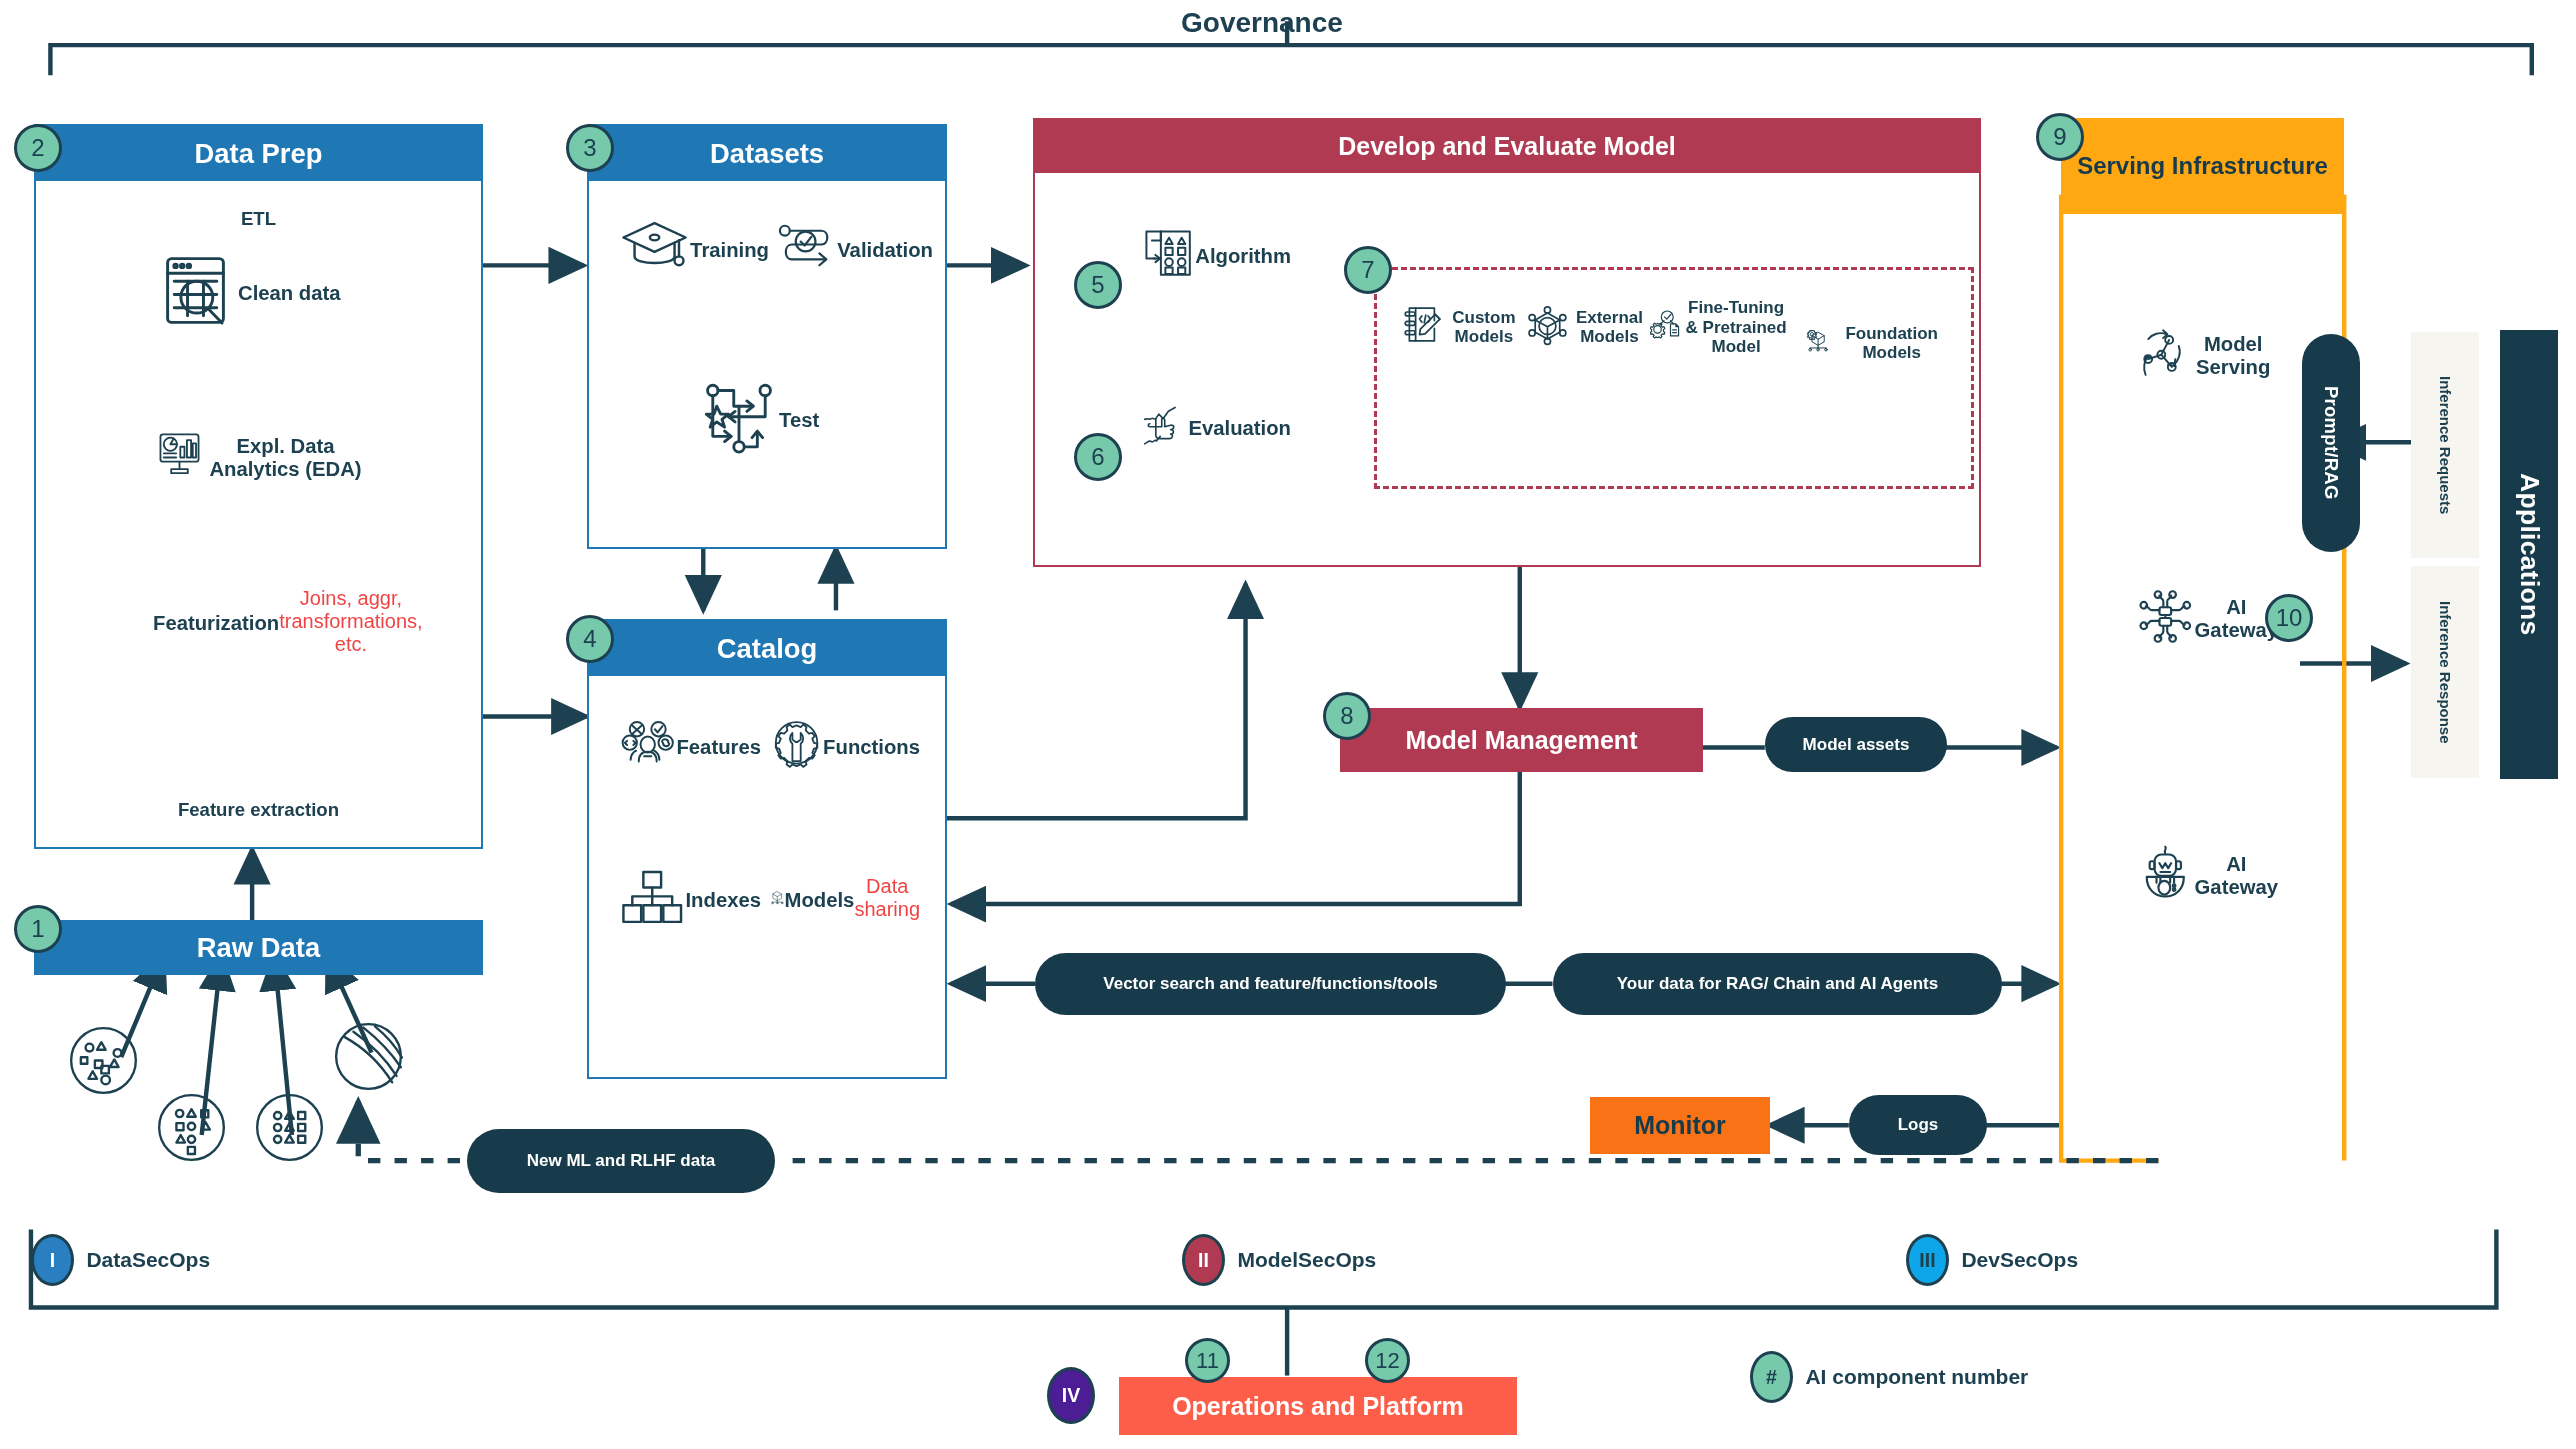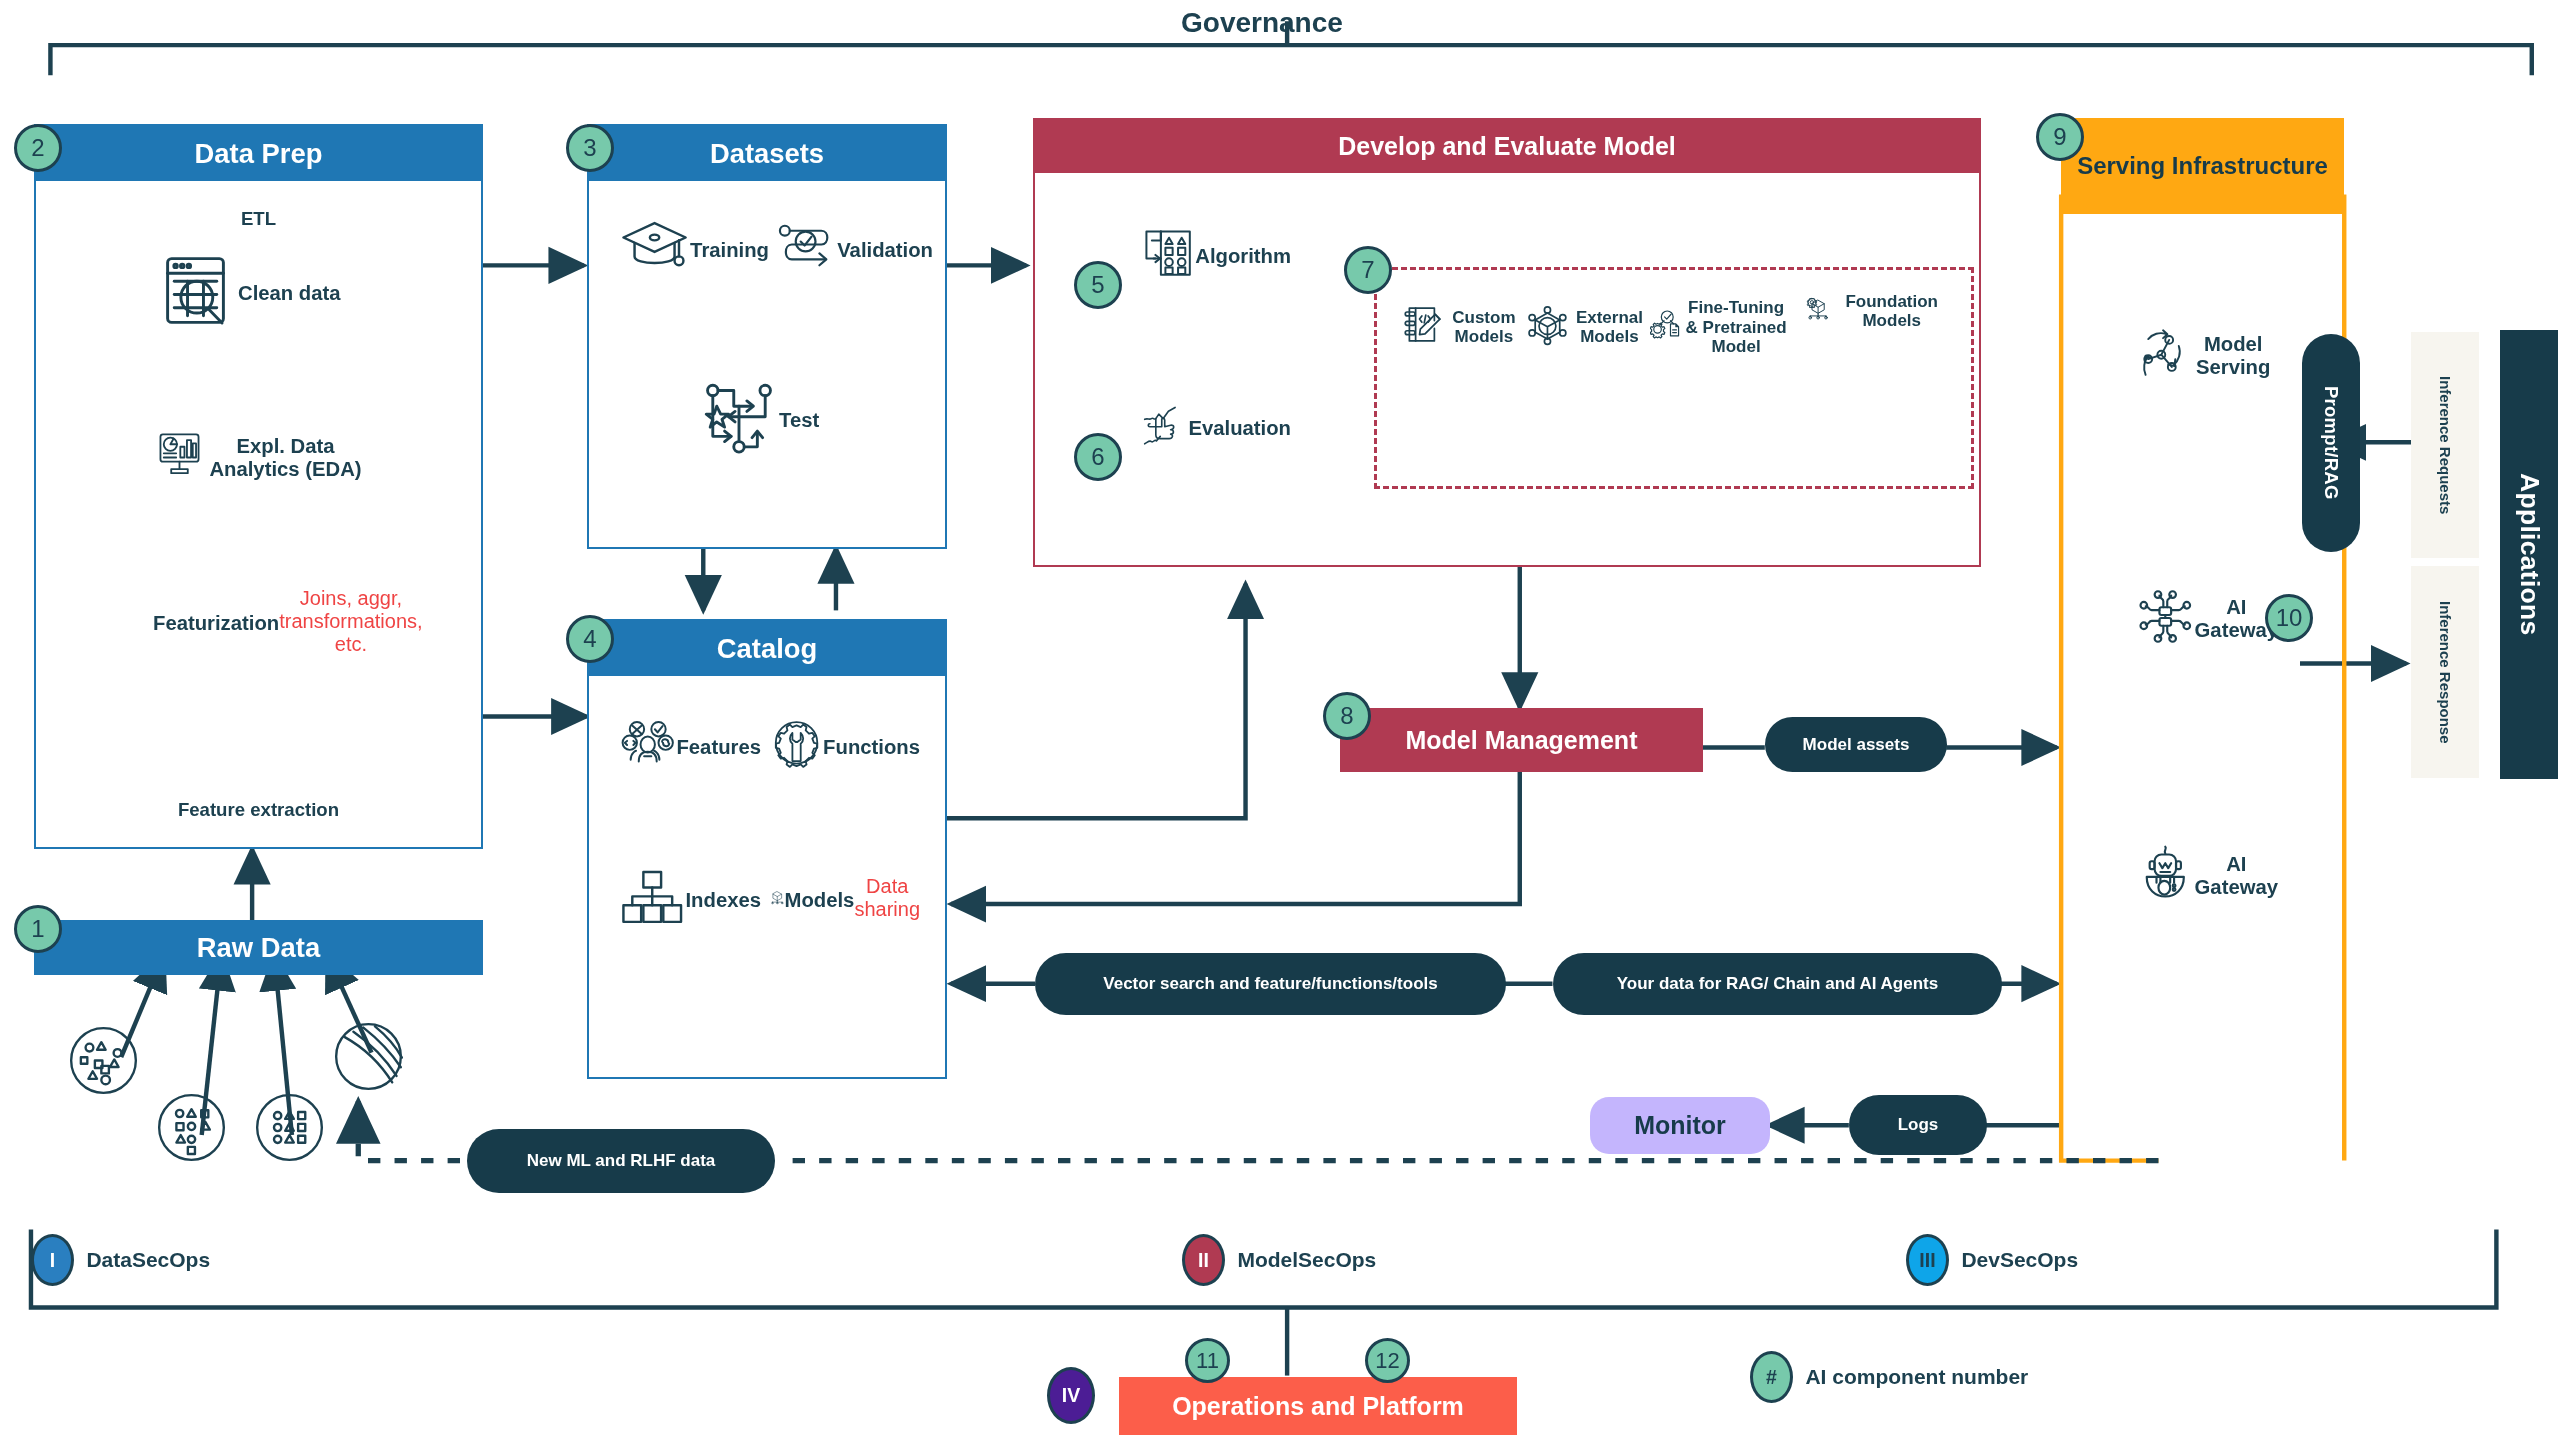--- a/index.html
+++ b/index.html
@@ -29,21 +29,21 @@
 
   
   .pill{position:absolute;background:#173b4a;color:#fff;border-radius:884px;display:flex;align-items:center;justify-content:center;
         font-size:17px;font-weight:bold;text-align:center;z-index:20;}
   .pill.vert{writing-mode:vertical-rl;font-size:18.6px;letter-spacing:0.2px;}
 
   
   .solidbox{position:absolute;display:flex;align-items:center;justify-content:center;font-weight:bold;color:#fff;z-index:18;}
   .solidbox.blue{background:#1f77b4;font-size:27.4px;}
   .solidbox.red{background:#b03a52;font-size:25px;}
-  .solidbox.amber{background:#c4b5fd;color:#173b4a;font-size:25px;border-radius:19px;}
+  .solidbox.amber{background:#f97316;color:#173b4a;font-size:25px;}
   .solidbox.coral{background:#fc5e4a;font-size:25px;}
 
   .appbar{position:absolute;background:#173b4a;color:#fff;display:flex;align-items:center;justify-content:center;z-index:15;}
   .appbar span{writing-mode:vertical-rl;font-size:26.5px;font-weight:bold;letter-spacing:0.3px;}
   .reqbox{position:absolute;background:#f7f5ef;display:flex;align-items:center;justify-content:center;z-index:14;}
   .reqbox span{writing-mode:vertical-rl;font-size:15px;font-weight:bold;color:#1d4150;text-align:center;line-height:1.15;}
 
   
   .gov-title{position:absolute;font-size:28px;font-weight:bold;color:#1d4150;}
   .plain{position:absolute;font-size:17.7px;font-weight:bold;color:#1d4150;text-align:center;}
@@ -419,21 +419,21 @@
       <path d="M27,13 L31,17 L39,8"></path>
       <path d="M26,20 L18,28 M38,20 L44,26"></path>
       <circle cx="14" cy="36" r="7"></circle>
       <path d="M14,25 l3,1.5 l2.5,-2 l2.5,2.5 l-1.5,2.5 l2.5,2.5 l3,-1 l1.5,3.5 l-2.5,2 l0,3.5 l2.5,2 l-1.5,3.5 l-3,-1 l-2.5,2.5 l1.5,2.5 l-2.5,2.5 l-2.5,-2 l-3,1.5 l-3,-1.5 l-2.5,2 l-2.5,-2.5 l1.5,-2.5 l-2.5,-2.5 l-3,1 l-1.5,-3.5 l2.5,-2 l0,-3.5 l-2.5,-2 l1.5,-3.5 l3,1 l2.5,-2.5 l-1.5,-2.5 l2.5,-2.5 l2.5,2 z" transform="translate(0,0) scale(1)"></path>
       <path d="M38,26 L48,26 L53,31 L53,48 L38,48 Z M48,26 L48,31 L53,31"></path>
       <line x1="42" y1="37" x2="49" y2="37"></line>
         <line x1="42" y1="42" x2="49" y2="42"></line>
     </svg>
     <div class="cap">Fine-Tuning &amp; Pretrained Model</div>
   </div>
-  <div class="tile small" style="left:1805px;top:276px;width:133px;gap:16px;">
+  <div class="tile small" style="left:1805px;top:308px;width:133px;gap:16px;">
     <svg class="ico" width="69" height="65" viewBox="0 0 56 54">
       <polygon points="30,8 44,16 44,30 30,38 16,30 16,16"></polygon>
       <path d="M16,16 L30,24 L44,16 M30,24 L30,40"></path>
       <circle cx="16" cy="13" r="9"></circle>
       <circle cx="16" cy="13" r="4"></circle>
       <path d="M16,4 l2.5,1.2 l2,-1.6 l2,2 l-1.2,2 l2,2 l2.4,-0.8 l1.2,2.8 l-2,1.6 l0,2.8 l2,1.6 l-1.2,2.8 l-2.4,-0.8 l-2,2 l1.2,2 l-2,2 l-2,-1.6 l-2.5,1.2 l-2.5,-1.2 l-2,1.6 l-2,-2 l1.2,-2 l-2,-2 l-2.4,0.8 l-1.2,-2.8 l2,-1.6 l0,-2.8 l-2,-1.6 l1.2,-2.8 l2.4,0.8 l2,-2 l-1.2,-2 l2,-2 l2,1.6 z"></path>
       <path d="M30,40 L30,44 M12,44 L48,44 M12,44 L12,47 M30,44 L30,47 M48,44 L48,47"></path>
       <circle cx="12" cy="48" r="3"></circle>
         <circle cx="30" cy="48" r="3"></circle>
         <circle cx="48" cy="48" r="3"></circle>

